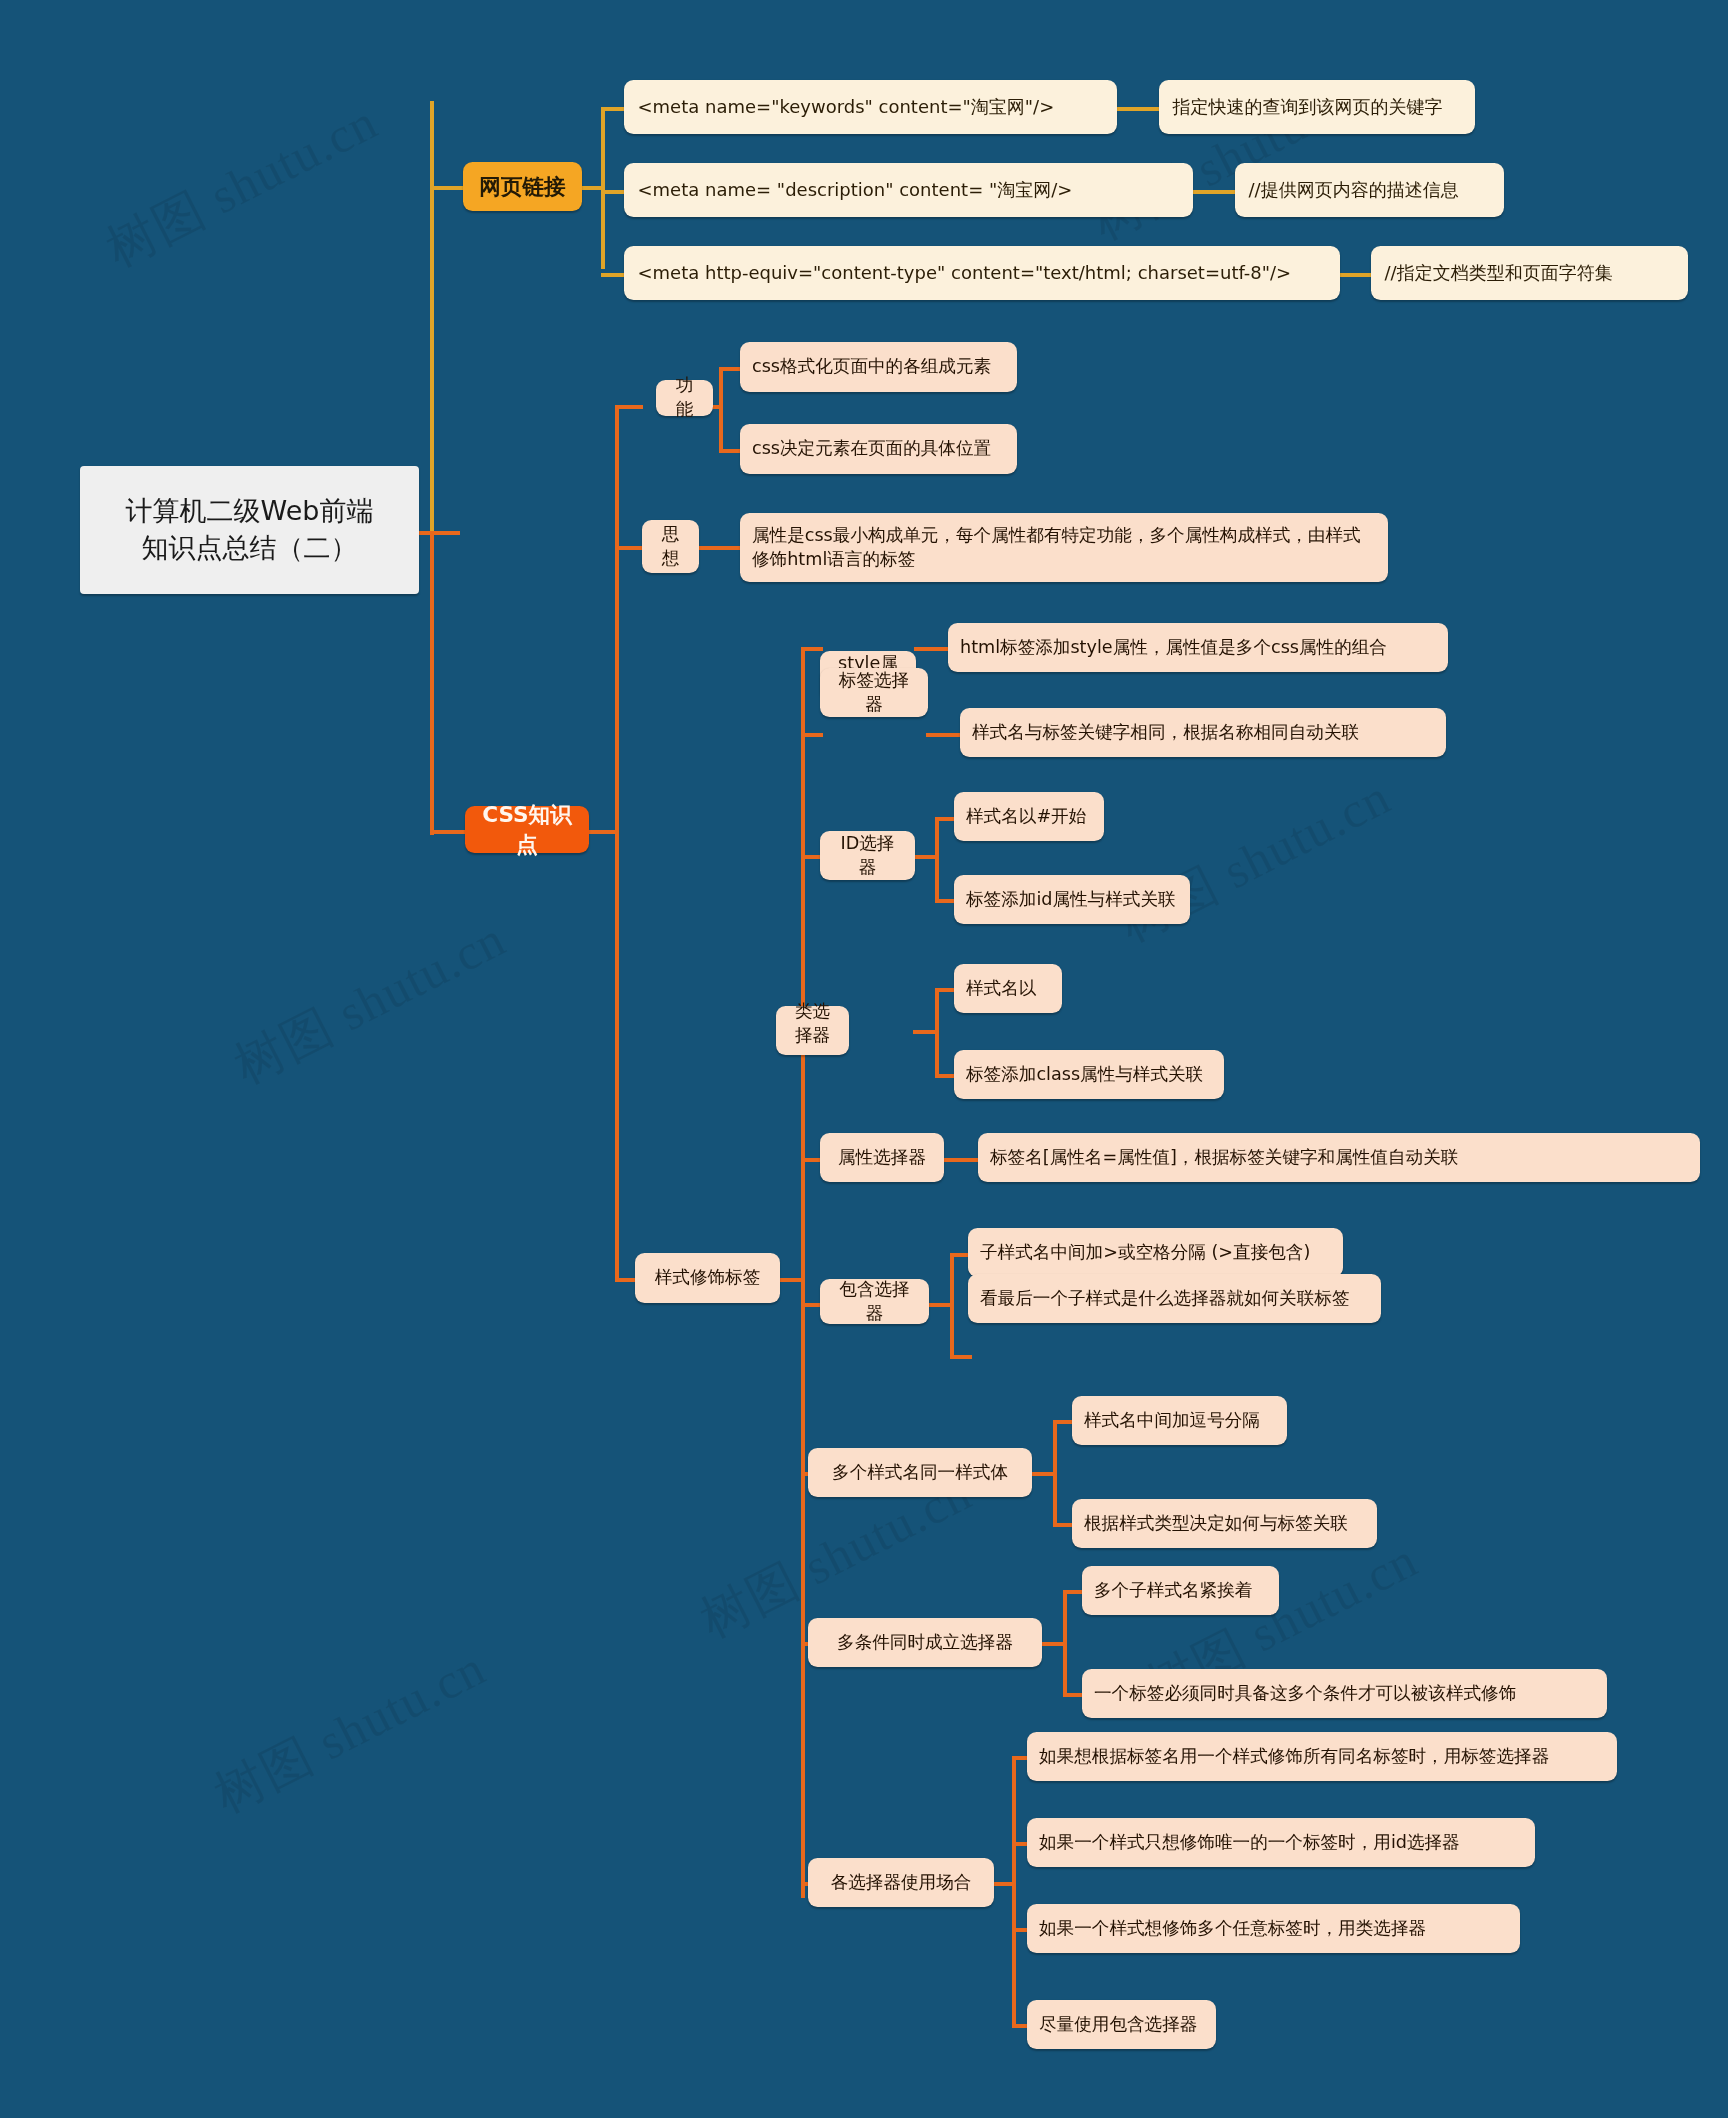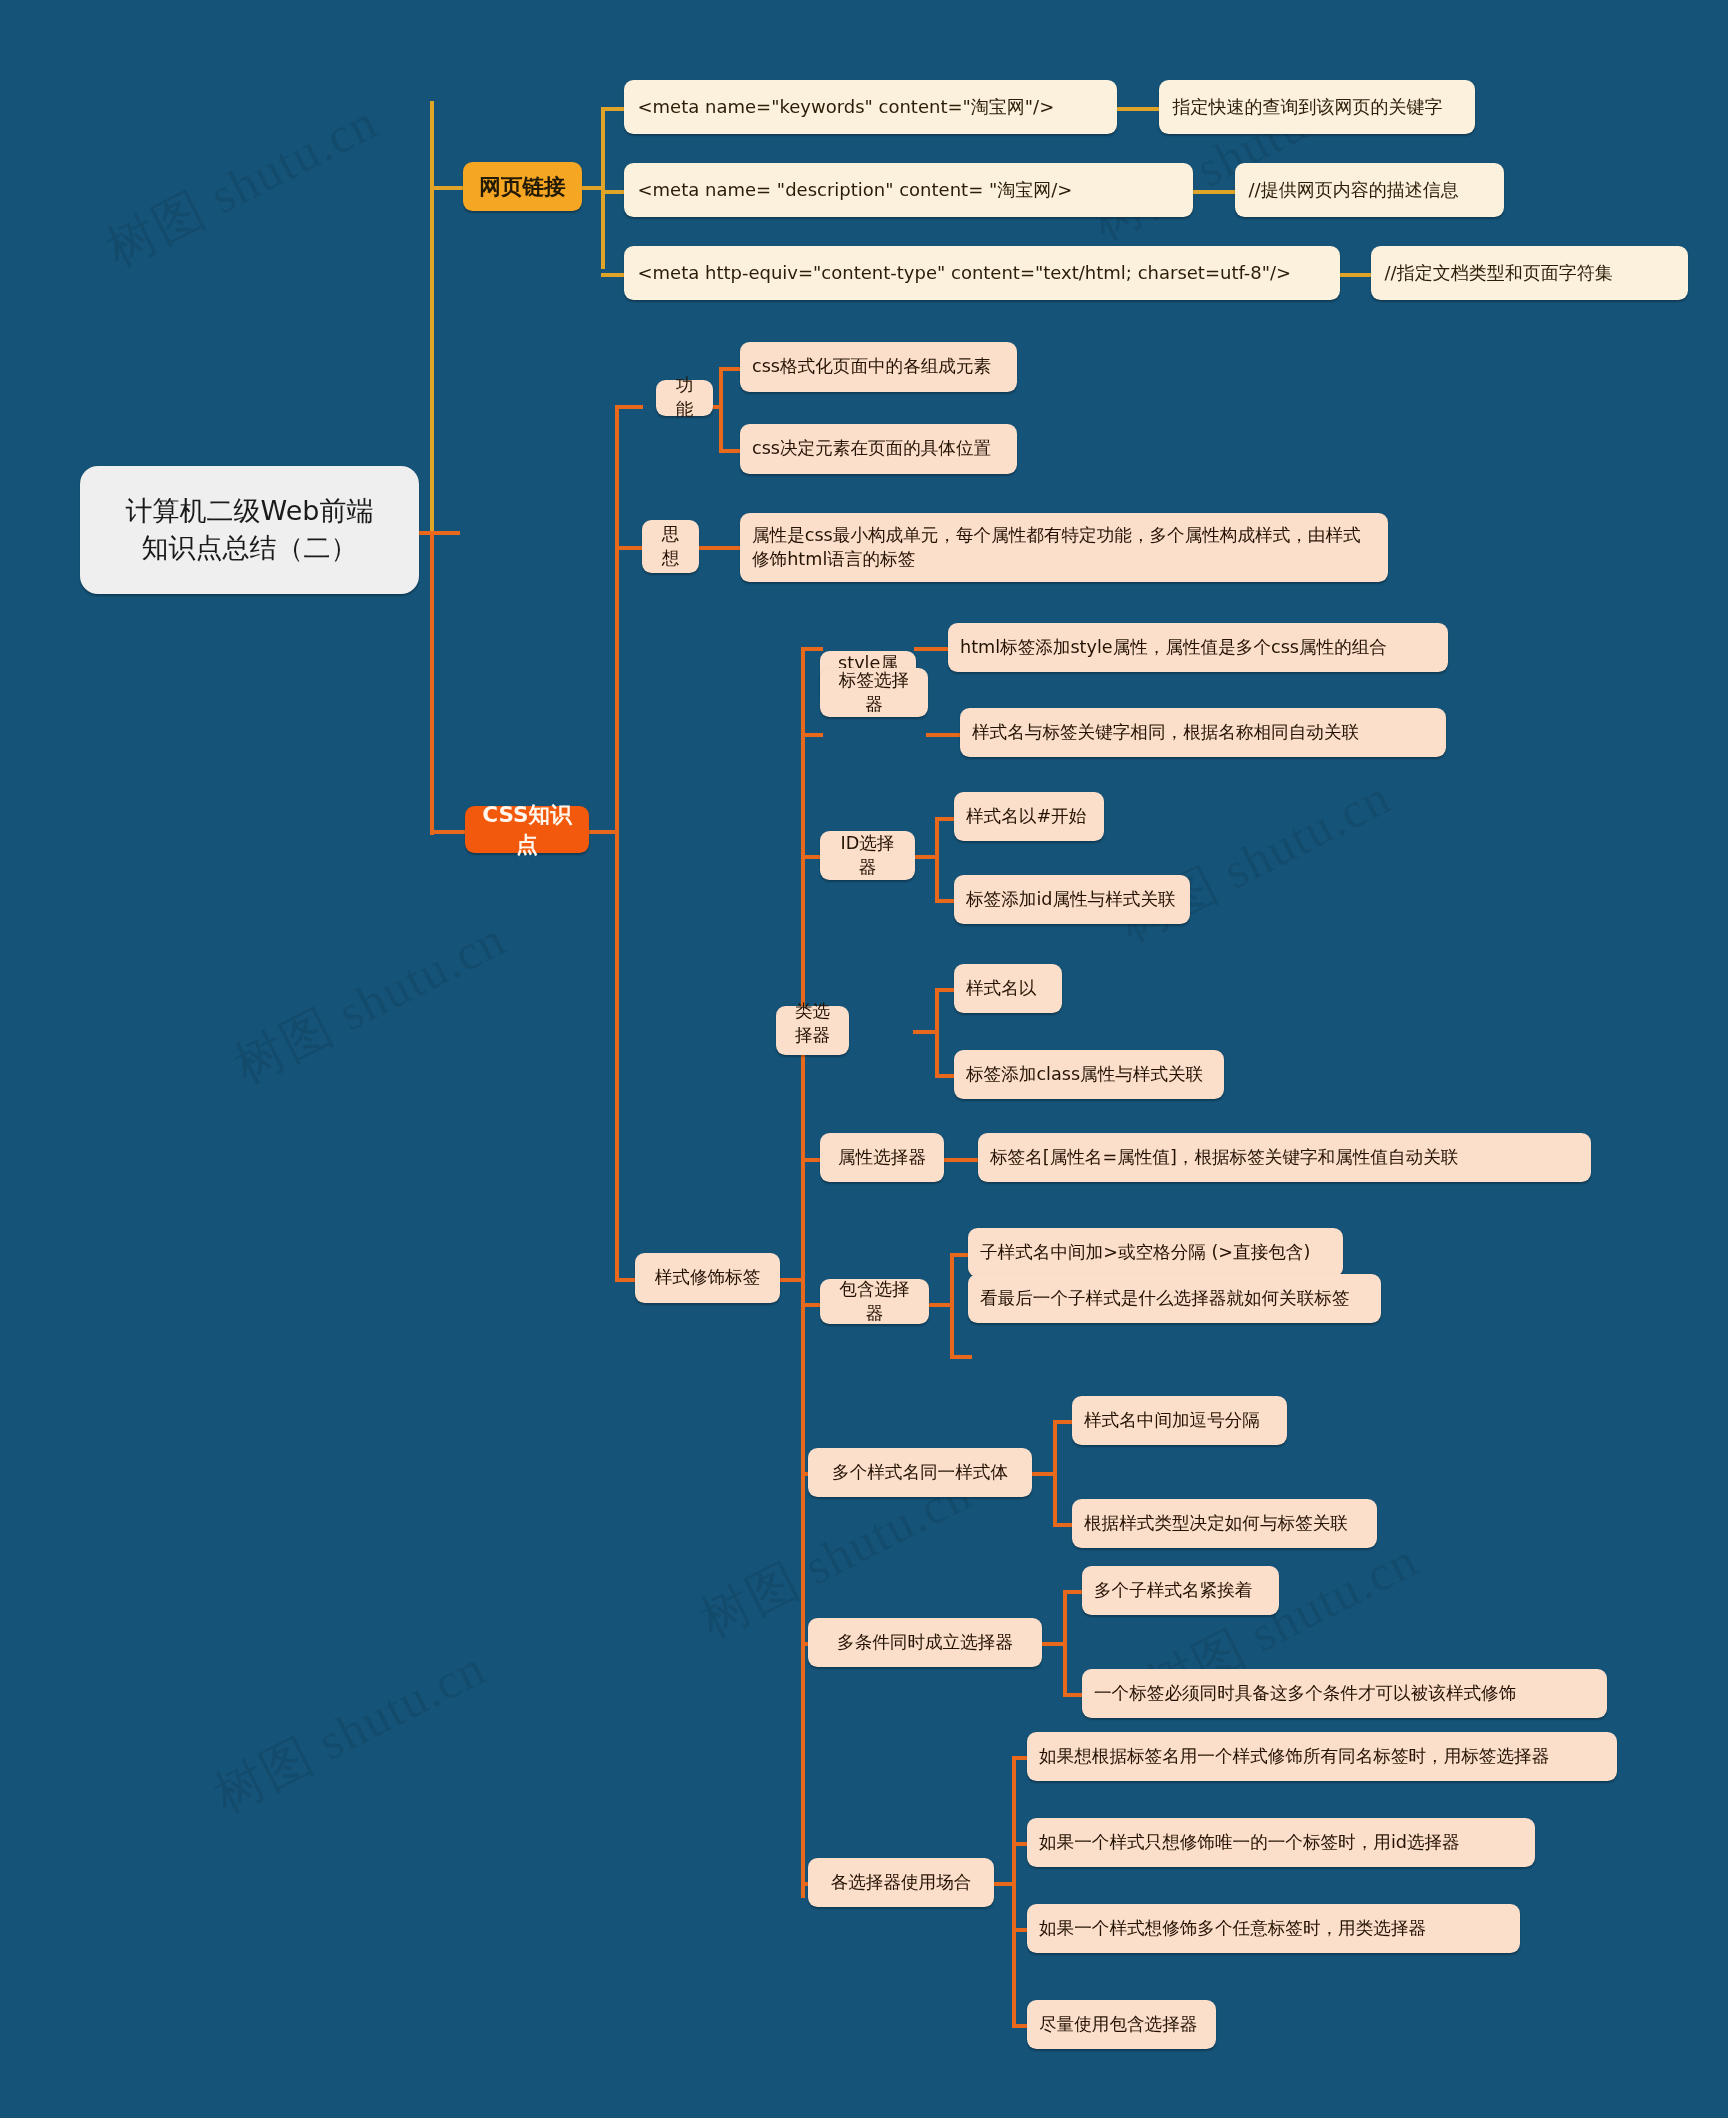--- a/index.html
+++ b/index.html
@@ -59,21 +59,21 @@
     line-height: 1.36;
   }
   .node span { display: block; width: 100%; }
 
   .root {
     background: #EFEFEF;
     color: #1a1a1a;
     font-size: 27px;
     text-align: center;
     justify-content: center;
-    border-radius: 18px;
+    border-radius: 4px;
     padding: 9.5px 12px;
     font-family: "DejaVu Sans", sans-serif;
   }
   .root span { text-align: center; }
 
   .topic-amber {
     background: #F5A623;
     color: #231a06;
     font-size: 21.6px;
     font-weight: bold;
@@ -293,21 +293,21 @@
   <div class="node leaf-peach" style="left:954px; top:964px; width:108px; height:49px;">
     <span>样式名以</span>
   </div>
   <div class="node leaf-peach" style="left:954px; top:1050px; width:270px; height:49px;">
     <span>标签添加class属性与样式关联</span>
   </div>
 
   <div class="node leaf-peach ctr" style="left:820px; top:1133px; width:124px; height:49px;">
     <span>属性选择器</span>
   </div>
-  <div class="node leaf-peach" style="left:978px; top:1133px; width:613px; height:49px;">
+  <div class="node leaf-peach" style="left:978px; top:1133px; width:722px; height:49px;">
     <span>标签名[属性名=属性值]，根据标签关键字和属性值自动关联</span>
   </div>
 
   <div class="node leaf-peach ctr" style="left:820px; top:1279px; width:109px; height:45px;">
     <span>包含选择器</span>
   </div>
   <div class="node leaf-peach" style="left:968px; top:1228px; width:375px; height:49px;">
     <span>子样式名中间加&gt;或空格分隔 (&gt;直接包含)</span>
   </div>
   <div class="node leaf-peach" style="left:968px; top:1274px; width:413px; height:49px;">

